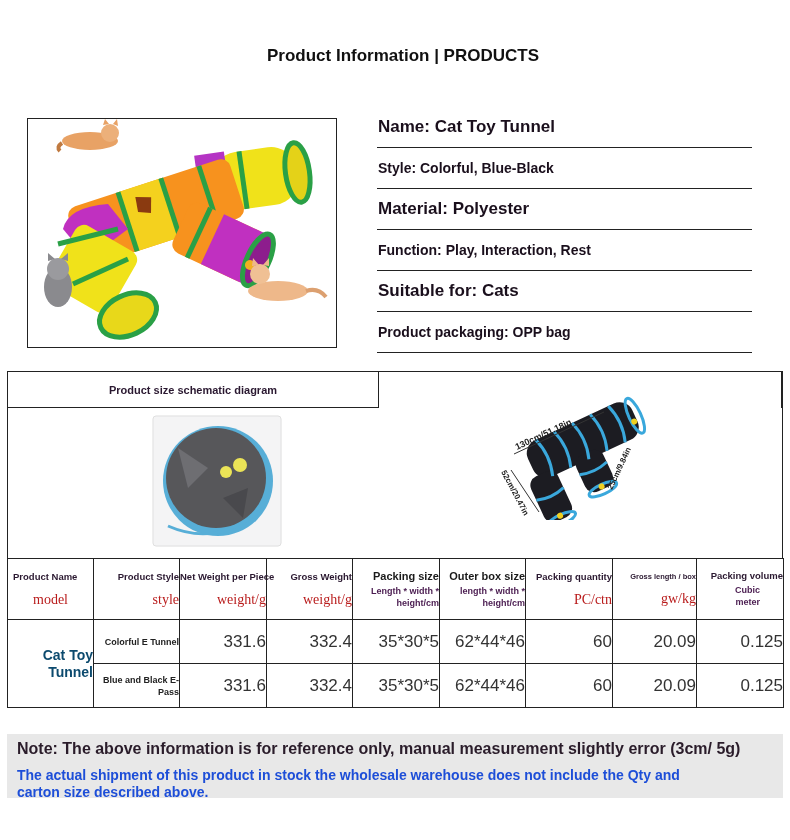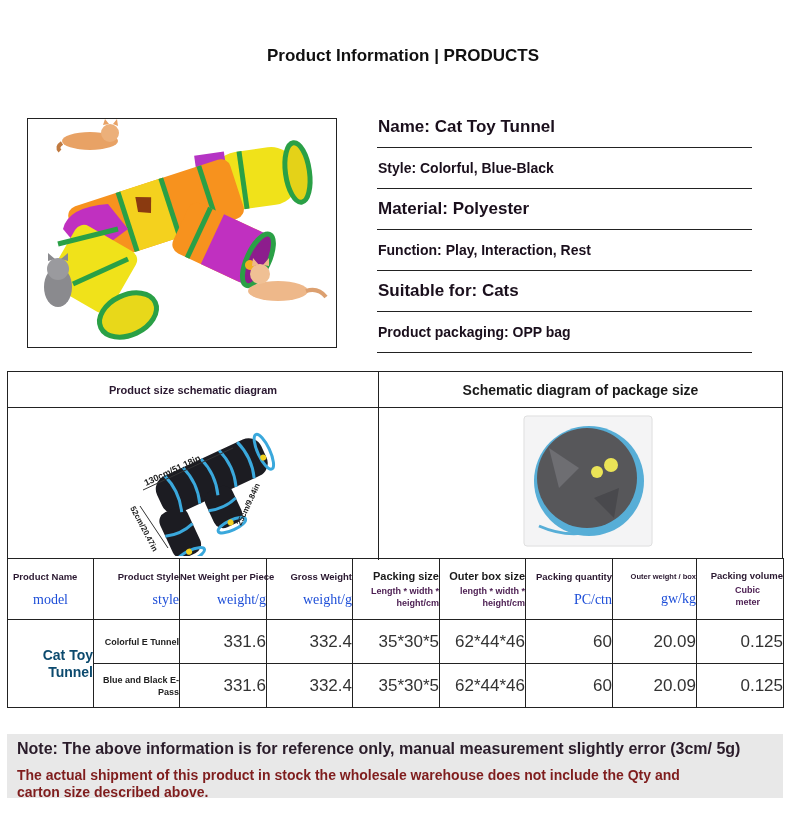--- a/index.html
+++ b/index.html
@@ -37,34 +37,34 @@
   .gt-c1 { border-right: 1.5px solid #222; position: relative; }
   .gt-c2 { position: relative; }
 
   table.spec {
     position: absolute; left: 7px; top: 558px; width: 776px; border-collapse: collapse;
     table-layout: fixed;
   }
   table.spec td { border: 1.5px solid #222; text-align: right; vertical-align: middle; padding: 0; }
   .hdr-row td { height: 60px; }
   .hdr-top { font-size: 9.5px; font-weight: bold; color: #2a1830; white-space: nowrap; }
-  .hdr-bot { font-family: "Liberation Serif", "DejaVu Serif", serif; font-size: 14px; color: #1d4ed8; margin-top: 10px; }
+  .hdr-bot { font-family: "Liberation Serif", "DejaVu Serif", serif; font-size: 14px; color: #b91c1c; margin-top: 10px; }
   .hdr-sub { font-size: 9px; font-weight: bold; color: #4a1c50; line-height: 12px; margin-top: 3px; }
   .hdr-bold { font-size: 11px; font-weight: bold; color: #1a1a1a; }
   .hdr-row td.left-al { text-align: left; }
   .data-row td { height: 43px; font-size: 17px; color: #333; }
   .data-row td.style-cell { font-size: 9px; font-weight: bold; color: #222; line-height: 12px; }
   .data-row td.model-cell { font-size: 14px; font-weight: bold; color: #0c4a6e; line-height: 17px; }
 
   .note-box {
     position: absolute; left: 7px; top: 734px; width: 776px; height: 64px;
     background: #e8e8e8; box-sizing: border-box; padding: 6px 10px 0 10px;
   }
   .note1 { font-size: 16px; font-weight: bold; color: #2a1c2a; }
-  .note2 { font-size: 14px; font-weight: bold; color: #7f1d1d; margin-top: 9px; line-height: 17px; width: 690px; }
+  .note2 { font-size: 14px; font-weight: bold; color: #1d4ed8; margin-top: 9px; line-height: 17px; width: 690px; }
 </style>
 </head>
 <body>
 
 <div class="title">Product Information | PRODUCTS</div>
 
 <div class="hero-frame">
   <svg width="308" height="228" viewBox="0 0 308 228">
 
     <g transform="rotate(-8 230 60)">
@@ -123,21 +123,20 @@
   <div class="info-row big">Name: Cat Toy Tunnel</div>
   <div class="info-row small">Style: Colorful, Blue-Black</div>
   <div class="info-row big">Material: Polyester</div>
   <div class="info-row small">Function: Play, Interaction, Rest</div>
   <div class="info-row big">Suitable for: Cats</div>
   <div class="info-row small">Product packaging: OPP bag</div>
 </div>
 
 <div class="grid-top">
   <div class="gt-h1">Product size schematic diagram</div>
-  <div class="gt-h2">Schematic diagram of package size</div>
   <div class="gt-c1">
     <svg width="369" height="148" viewBox="0 0 369 148">
 
       <g transform="rotate(-25 190 80)">
         <rect x="150" y="55" width="115" height="40" rx="14" fill="#1c1c22"></rect>
         <rect x="190" y="88" width="30" height="40" rx="10" fill="#1c1c22"></rect>
         <rect x="140" y="88" width="30" height="50" rx="10" fill="#1c1c22"></rect>
         <g stroke="#3aa8dc" stroke-width="3" fill="none">
           <path d="M165 55 Q172 75 165 95"></path>
           <path d="M185 55 Q192 75 185 95"></path>
@@ -213,21 +212,21 @@
     </td>
     <td>
       <div class="hdr-bold">Outer box size</div>
       <div class="hdr-sub">length * width * height/cm</div>
     </td>
     <td>
       <div class="hdr-top">Packing quantity</div>
       <div class="hdr-bot">PC/ctn</div>
     </td>
     <td>
-      <div class="hdr-top" style="font-size:7.5px">Outer weight / box</div>
+      <div class="hdr-top" style="font-size:7.5px">Gross length / box</div>
       <div class="hdr-bot">gw/kg</div>
     </td>
     <td>
       <div class="hdr-top">Packing volume</div>
       <div class="hdr-sub" style="width:40px;margin-left:auto;margin-right:auto">Cubic meter</div>
     </td>
   </tr>
   <tr class="data-row">
     <td rowspan="2" class="model-cell">Cat Toy Tunnel</td>
     <td class="style-cell">Colorful E Tunnel</td>

